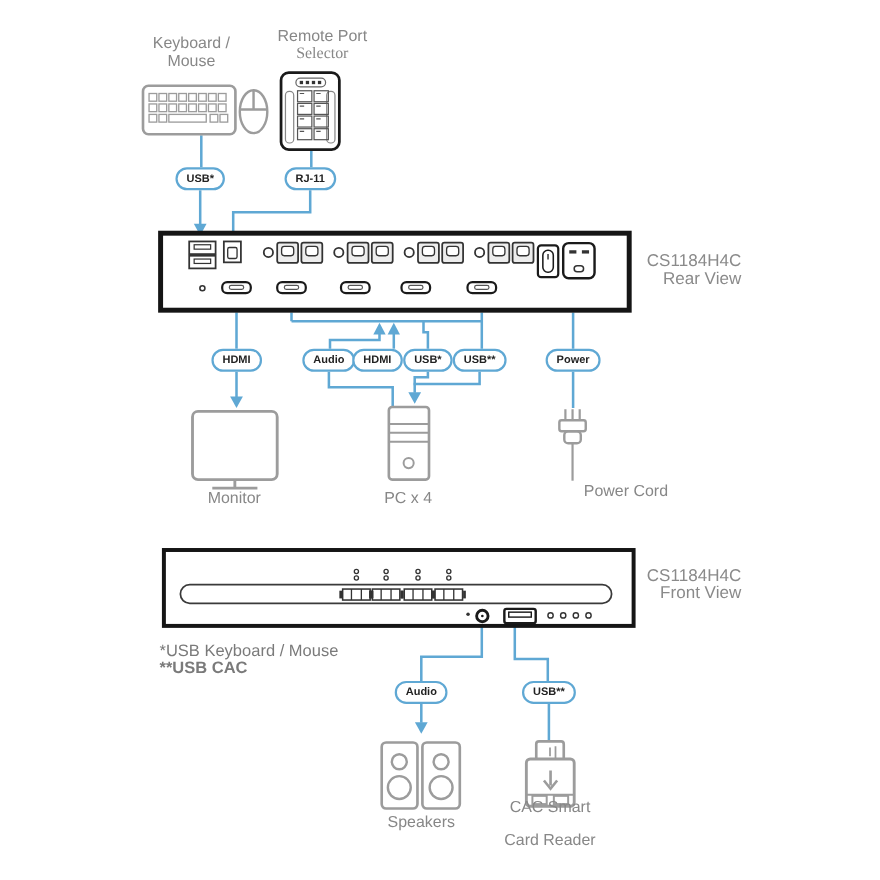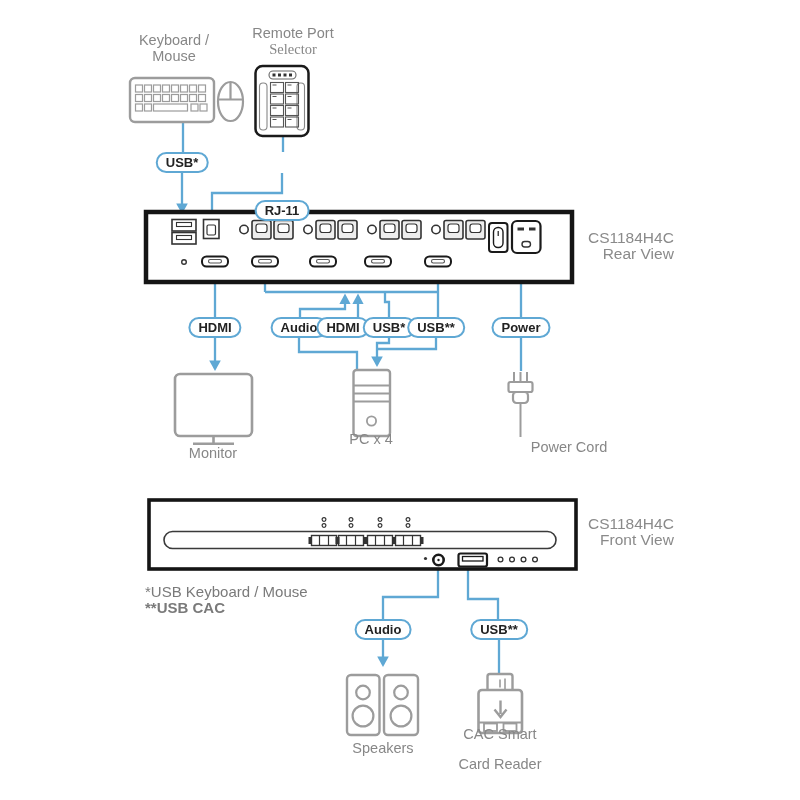--- a/index.html
+++ b/index.html
@@ -5,21 +5,21 @@
   html,body{margin:0;padding:0;background:#fff;}
   .canvas{position:relative;width:800px;height:800px;background:#ffffff;overflow:hidden;
           font-family:"Liberation Sans", sans-serif;}
   .canvas svg{position:absolute;left:0;top:0;}
   .lbl{position:absolute;color:#878787;font-size:14.5px;line-height:15.5px;
        text-align:center;transform:translateX(-50%);white-space:pre;}
   .lbl.left{transform:none;text-align:left;}
   .title{position:absolute;left:588px;color:#8a8a8a;font-size:15.5px;line-height:16px;
          text-align:right;white-space:pre;}
   .pill{position:absolute;transform:translateX(-50%);border:2px solid #5FA8D4;
-        border-radius:11px;background:#fff;font-weight:bold;font-size:13px;color:#222;
+        border-radius:11px;background:#fff;font-weight:bold;font-size:10px;color:#222;
         height:17px;line-height:17px;padding:0 8px;white-space:nowrap;z-index:5;}
   .fine{font-size:15px;color:#7a7a7a;}
 </style>
 </head>
 <body>
 
 <div class="canvas">
 
 <svg width="800" height="800" viewBox="0 0 800 800">
 
@@ -286,32 +286,32 @@
 
   <div class="lbl" style="left:174px;top:33px;">Keyboard /</div>
   <div class="lbl" style="left:174px;top:49px;">Mouse</div>
   <div class="lbl" style="left:293px;top:26px;">Remote Port</div>
   <div class="lbl" style="left:293px;top:42px;font-family:Liberation Serif, serif;">Selector</div>
 
   <div class="title" style="top:230px;"><span>CS1184H4C</span><br><span>Rear View</span></div>
   <div class="title" style="top:516px;"><span>CS1184H4C</span><br><span>Front View</span></div>
 
   <div class="lbl" style="left:213px;top:446px;">Monitor</div>
-  <div class="lbl" style="left:371px;top:432px;">PC x 4</div>
+  <div class="lbl" style="left:371px;top:446px;">PC x 4</div>
   <div class="lbl" style="left:521px;top:440px;margin-left:48px;">Power Cord</div>
 
   <div class="lbl left fine" style="left:145px;top:584px;">*USB Keyboard / Mouse</div>
   <div class="lbl left fine" style="left:145px;top:600px;font-weight:bold;">**USB CAC</div>
 
   <div class="lbl" style="left:383px;top:741px;">Speakers</div>
   <div class="lbl" style="left:500px;top:727px;text-align:center;">CAC Smart</div>
   <div class="lbl" style="left:500px;top:757px;">Card Reader</div>
 
   <div class="pill" style="left:182px;top:152px;">USB*</div>
-  <div class="pill" style="left:282px;top:152px;margin-top:48px;">RJ-11</div>
+  <div class="pill" style="left:282px;top:152px;">RJ-11</div>
 
   <div class="pill" style="left:215px;top:317px;">HDMI</div>
   <div class="pill" style="left:299px;top:317px;">Audio</div>
   <div class="pill" style="left:343px;top:317px;">HDMI</div>
   <div class="pill" style="left:389px;top:317px;">USB*</div>
   <div class="pill" style="left:436px;top:317px;">USB**</div>
   <div class="pill" style="left:521px;top:317px;">Power</div>
 
   <div class="pill" style="left:383px;top:619px;">Audio</div>
   <div class="pill" style="left:499px;top:619px;">USB**</div>

